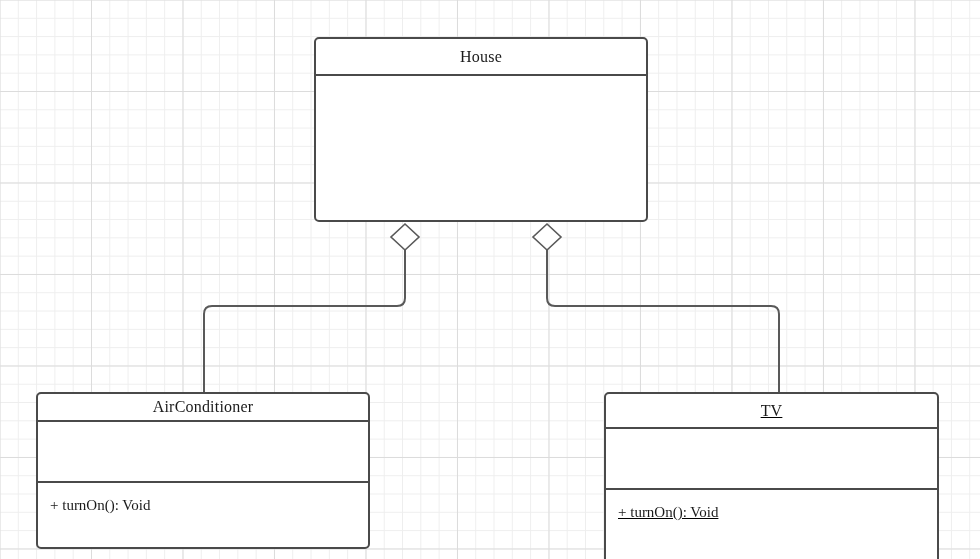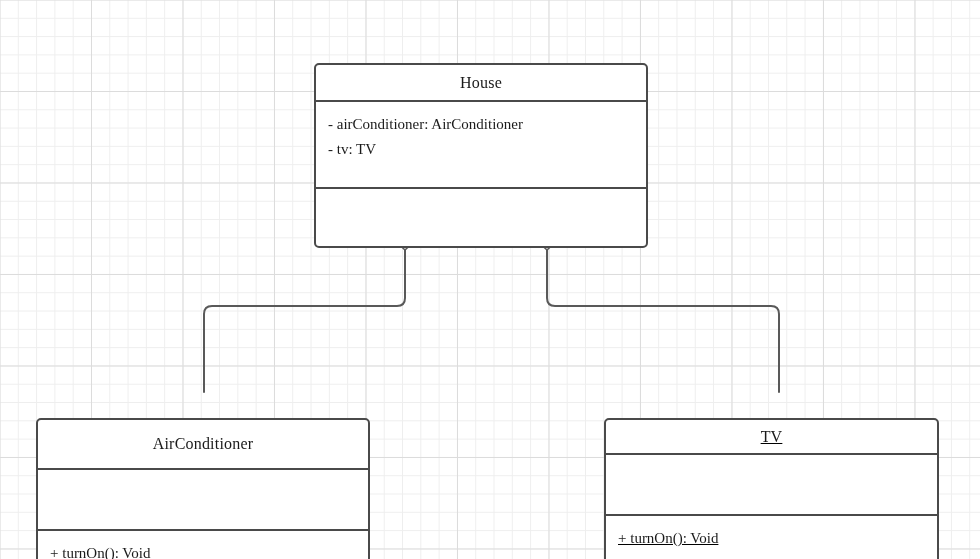--- a/index.html
+++ b/index.html
@@ -42,21 +42,20 @@
   }
 
   
   .uml-class {
     position: absolute;
     box-sizing: border-box;
     background: #ffffff;
     border: 2px solid #4a4a4a;
     border-radius: 5px;
     z-index: 5;
-    margin-top: 26px;
   }
 
   .uml-compartment {
     box-sizing: border-box;
     overflow: hidden;
   }
 
   .uml-compartment.divided {
     border-bottom: 2px solid #4a4a4a;
   }
@@ -85,21 +84,21 @@
     padding: 0;
   }
 
   
   #class-house              { left: 314px; top: 37px;  width: 334px; height: 185px; }
   #class-house .c-title     { height: 37px; }
   #class-house .c-attrs     { height: 87px; }
   #class-house .c-methods   { height: 55px; }
 
   #class-airconditioner            { left: 36px;  top: 392px; width: 334px; height: 157px; }
-  #class-airconditioner .c-title   { height: 50px; }
+  #class-airconditioner .c-title   { height: 28px; }
   #class-airconditioner .c-attrs   { height: 61px; }
   #class-airconditioner .c-methods { height: 55px; }
 
   #class-tv            { left: 604px; top: 392px; width: 335px; height: 182px; text-decoration: underline; }
   #class-tv .c-title   { height: 35px; }
   #class-tv .c-attrs   { height: 61px; }
   #class-tv .c-methods { height: 55px; }
 </style>
 </head>
 <body>
@@ -113,24 +112,20 @@
     <path d="M 547 250 L 547 298 Q 547 306 555 306 L 771 306 Q 779 306 779 314 L 779 392" fill="none" stroke="#595959" stroke-width="2" stroke-linecap="round" stroke-linejoin="round"></path>
 
     <polygon points="405,224 419,237 405,250 391,237" fill="#ffffff" stroke="#595959" stroke-width="1.6" stroke-linejoin="miter"></polygon>
 
     <polygon points="547,224 561,237 547,250 533,237" fill="#ffffff" stroke="#595959" stroke-width="1.6" stroke-linejoin="miter"></polygon>
   </svg>
 
   <div class="uml-class" id="class-house">
     <div class="uml-compartment divided c-title uml-title">House</div>
 
-    <div class="uml-compartment divided c-attrs uml-members">
-      <div class="uml-member">- airConditioner: AirConditioner</div>
-      <div class="uml-member">- tv: TV</div>
-    </div>
 
   </div>
 
   <div class="uml-class" id="class-airconditioner">
     <div class="uml-compartment divided c-title uml-title">AirConditioner</div>
 
     <div class="uml-compartment divided c-attrs uml-members empty"></div>
 
     <div class="uml-compartment c-methods uml-members">
       <div class="uml-member">+ turnOn(): Void</div>

